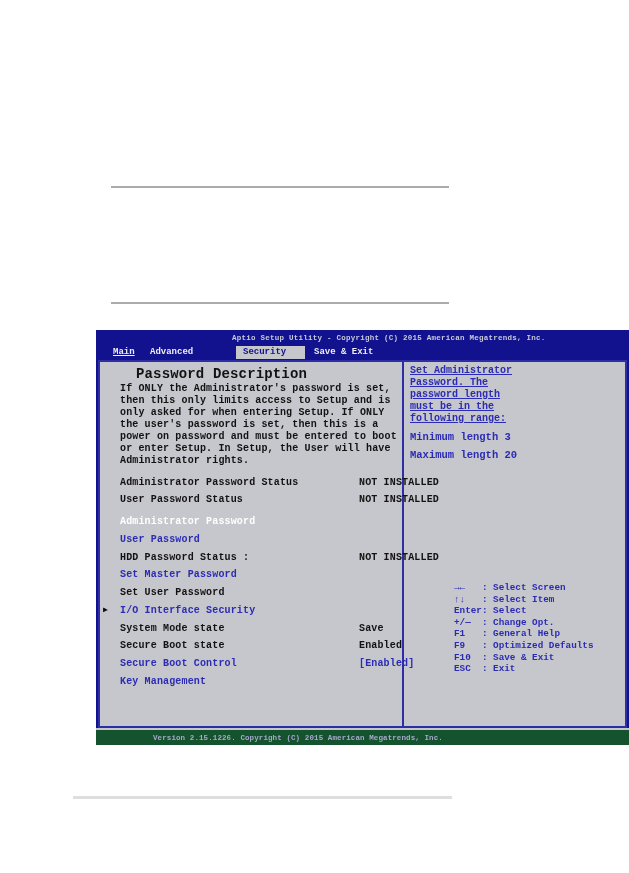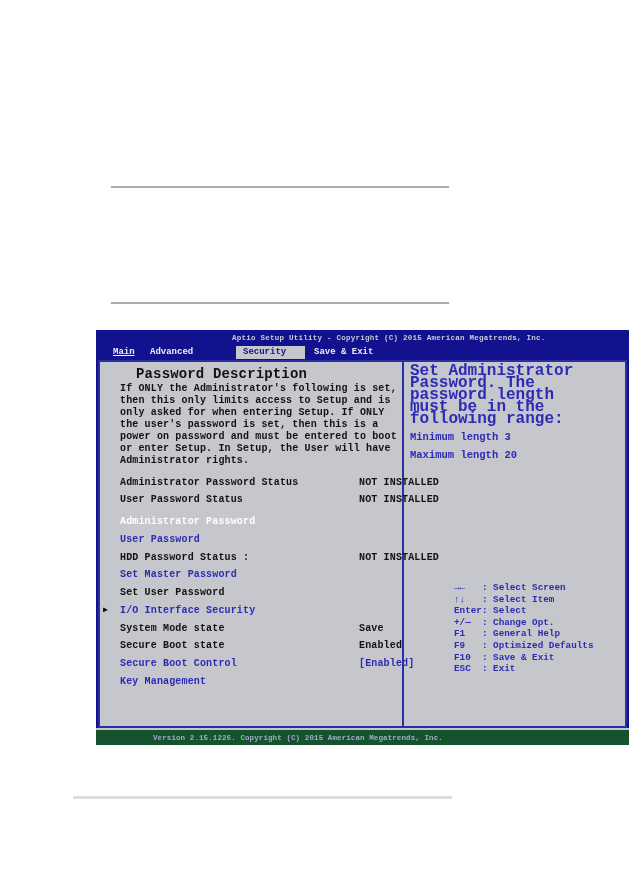--- a/index.html
+++ b/index.html
@@ -49,22 +49,22 @@
   .bios-row{position:absolute;left:0;width:306px;height:12px;font-size:10px;
     letter-spacing:0.15px;}
   .bios-row .lbl{position:absolute;left:24px;white-space:pre;}
   .bios-row .val{position:absolute;left:215px;white-space:pre;padding-left:48px;}
   .bios-row.info{color:#121212;}
   .bios-row.item{color:#121212;}
   .bios-row.action{color:#2b2bb4;}
   .bios-row.selected{color:#ffffff;}
   .pointer{position:absolute;left:7px;top:274px;font-size:8px;color:#0a0a0a;line-height:12px;}
 
-  .help{position:absolute;left:314px;top:35px;font-size:16px;line-height:12px;
-    color:#2b2bb4;}
+  .help{position:absolute;left:314px;top:35px;font-size:10px;line-height:12px;
+    color:#2b2bb4;text-decoration:underline;}
   .help div{white-space:pre;}
   .range-line{position:absolute;left:314px;font-size:10.5px;color:#2b2bb4;white-space:pre;}
   #range-min{top:101px;}
   #range-max{top:119px;}
 
   .legend{position:absolute;left:310px;top:252px;font-size:9.3px;line-height:11.6px;
     color:#2b2bb4;margin-left:48px;}
   .legend div{white-space:pre;}
 
   .statusbar{position:absolute;bottom:0;left:0;right:0;height:15px;background:#14532d;}
@@ -91,21 +91,21 @@
     <span class="tab" id="tab-security">Security</span>
     <span class="tab" id="tab-save-exit">Save &amp; Exit</span>
   </div>
 
   <div class="main-box"></div>
   <div class="panel-divider"></div>
 
   <div class="section-title">Password Description</div>
 
   <div class="desc">
-    <div>If ONLY the Administrator's following is set,</div>
+    <div>If ONLY the Administrator's password is set,</div>
     <div>then this only limits access to Setup and is</div>
     <div>only asked for when entering Setup. If ONLY</div>
     <div>the user's password is set, then this is a</div>
     <div>power on password and must be entered to boot</div>
     <div>or enter Setup. In Setup, the User will have</div>
     <div>Administrator rights.</div>
   </div>
 
   <div class="bios-row info" style="top:147px">
     <span class="lbl">Administrator Password Status</span>

